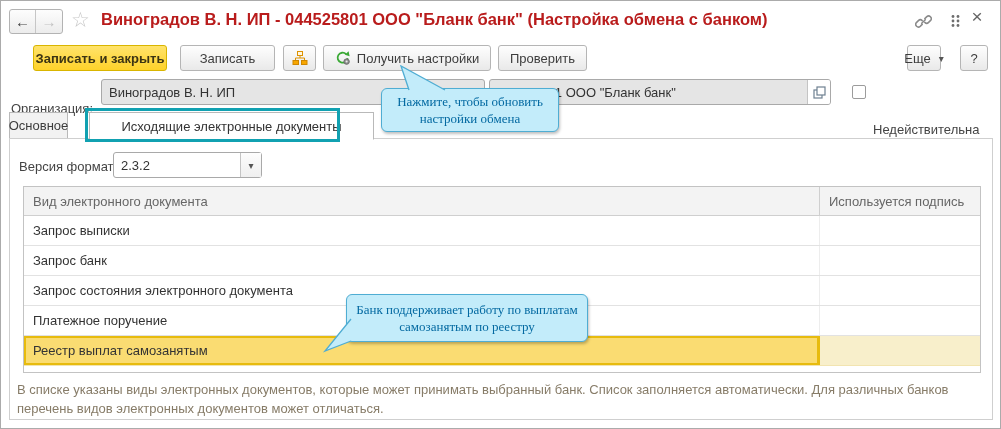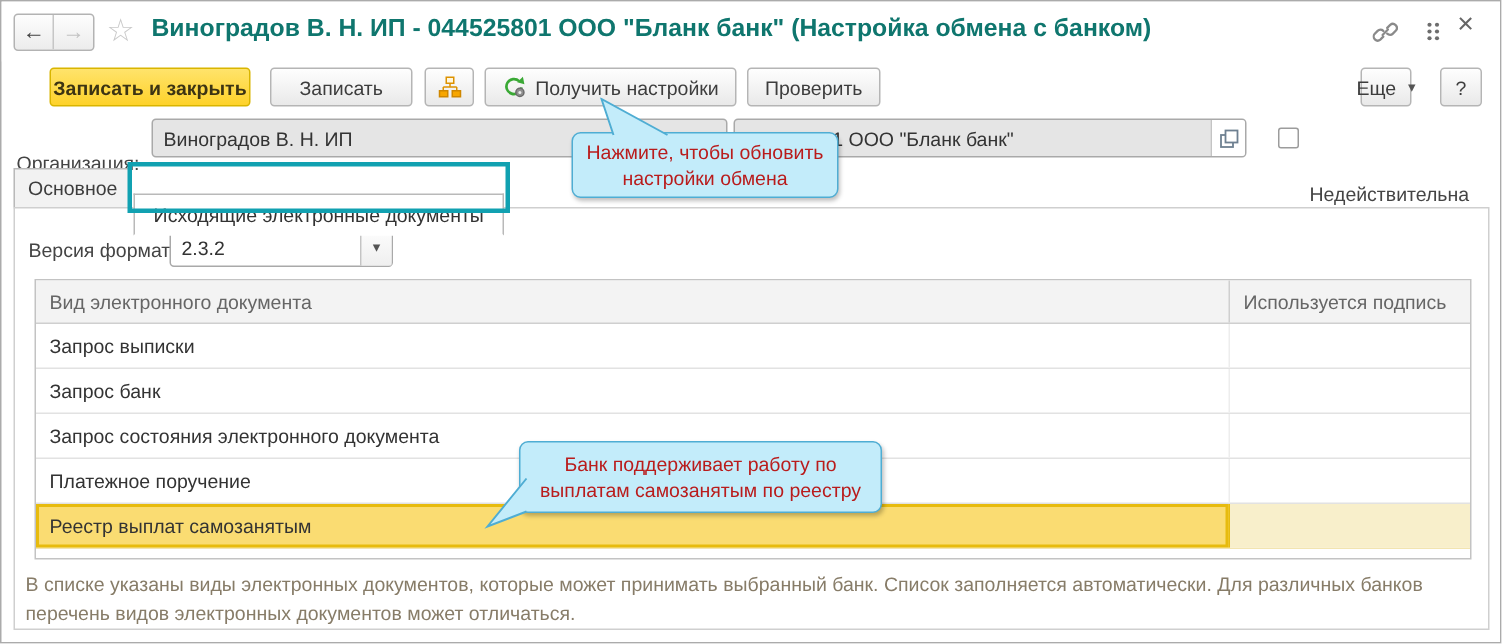--- a/index.html
+++ b/index.html
@@ -9,21 +9,21 @@
     position:relative; width:1001px; height:429px; background:#ffffff;
     border:1px solid #ababab; overflow:hidden; font-size:13px; color:#333;
   }
   
   .titlebar { position:absolute; left:0; top:0; width:100%; height:40px; background:#fff; }
   .nav-group { position:absolute; left:8px; top:8px; display:flex; border:1px solid #b3b3b3; border-radius:3px; overflow:hidden; background:linear-gradient(#fdfdfd,#ececec); }
   .nav-btn { width:26px; height:23px; display:flex; align-items:center; justify-content:center; font-size:15px; font-weight:bold; cursor:default; }
   .nav-btn.back { color:#3f3f3f; border-right:1px solid #c6c6c6; }
   .nav-btn.fwd { color:#c2c2c2; }
   .star { position:absolute; left:70px; top:7px; font-size:21px; color:#c9c9c9; }
-  .win-title { position:absolute; left:100px; top:9px; font-size:16.5px; font-weight:bold; color:#0f766e; white-space:nowrap; }
+  .win-title { position:absolute; left:100px; top:9px; font-size:16.5px; font-weight:bold; color:#b91c1c; white-space:nowrap; }
   .tb-ico { position:absolute; top:11px; width:20px; height:18px; display:flex; align-items:center; justify-content:center; color:#777; }
   .tb-ico.link { left:912px; }
   .tb-ico.dots { left:944px; }
   .tb-ico.close { left:966px; top:7px; font-size:19px; color:#666; }
   
   .btn {
     position:absolute; top:44px; height:26px; border:1px solid #b5b5b5; border-radius:3px;
     background:linear-gradient(#fefefe,#e9e9e9); color:#3d3d3d; font-size:13px;
     display:flex; align-items:center; justify-content:center; gap:6px; cursor:default; white-space:nowrap;
   }
@@ -62,23 +62,24 @@
   .tcell.c1 { width:796px; border-right:1px solid #ededed; }
   .tcell.c2 { flex:1; }
   .trow.hl { border-bottom:1px solid #f2e4b0; }
   .trow.hl .c1 { background:#fadc72; box-shadow:inset 0 0 0 2px #e7bb0e; border-right:1px solid #e7bb0e; }
   .trow.hl .c2 { background:#f8efcb; }
   
   .footnote { position:absolute; left:16px; top:379px; width:966px; font-size:13px; line-height:19px; color:#877c68; z-index:2; }
   
   .tip {
     position:absolute; z-index:40; background:#c3ecfa; border:1px solid #4fadd3; border-radius:6px;
-    color:#b91c1c; font-size:13px; line-height:17px; text-align:center;
+    color:#0369a1; font-size:13px; line-height:17px; text-align:center;
     display:flex; align-items:center; justify-content:flex-start; padding:4px 8px;
     box-shadow:1px 2px 3px rgba(0,0,0,.25);
+    font-family:Liberation Serif, serif;
   }
   .tip-ptr { position:absolute; z-index:41; }
   .icon-svg { display:block; }
 </style>
 </head>
 <body>
 
 <div class="window">
 
   <div class="titlebar">
@@ -163,24 +164,24 @@
     <span class="open-btn">
       <svg class="icon-svg" width="13" height="13" viewBox="0 0 13 13">
         <rect x="1" y="4" width="8" height="8" fill="#fff" stroke="#6e8091" stroke-width="1.2"></rect>
         <rect x="4" y="1" width="8" height="8" fill="#fff" stroke="#6e8091" stroke-width="1.2"></rect>
       </svg>
     </span>
   </div>
   <div class="checkbox" style="left:851px; top:84px;"></div>
   <div class="flabel" style="left:872px; top:85px;margin-top:36px;">Недействительна</div>
 
-  <div class="tab inactive" style="left:8px; width:79px;text-align:right;">
+  <div class="tab inactive" style="left:8px; width:59px;text-align:right;">
       <span>Основное</span>
     </div>
-  <div class="tab active" style="left:88px; width:247px;margin-top:17px;">
+  <div class="tab active" style="left:88px; width:285px;">
       <span>Исходящие электронные документы</span>
     </div>
   <div class="tab-highlight"></div>
 
   <div class="panel"></div>
   <div class="flabel" style="left:18px; top:158px; z-index:2;">Версия формата:</div>
   <div class="select">
     <span class="val">2.3.2</span>
     <span class="dd">▾</span>
   </div>

